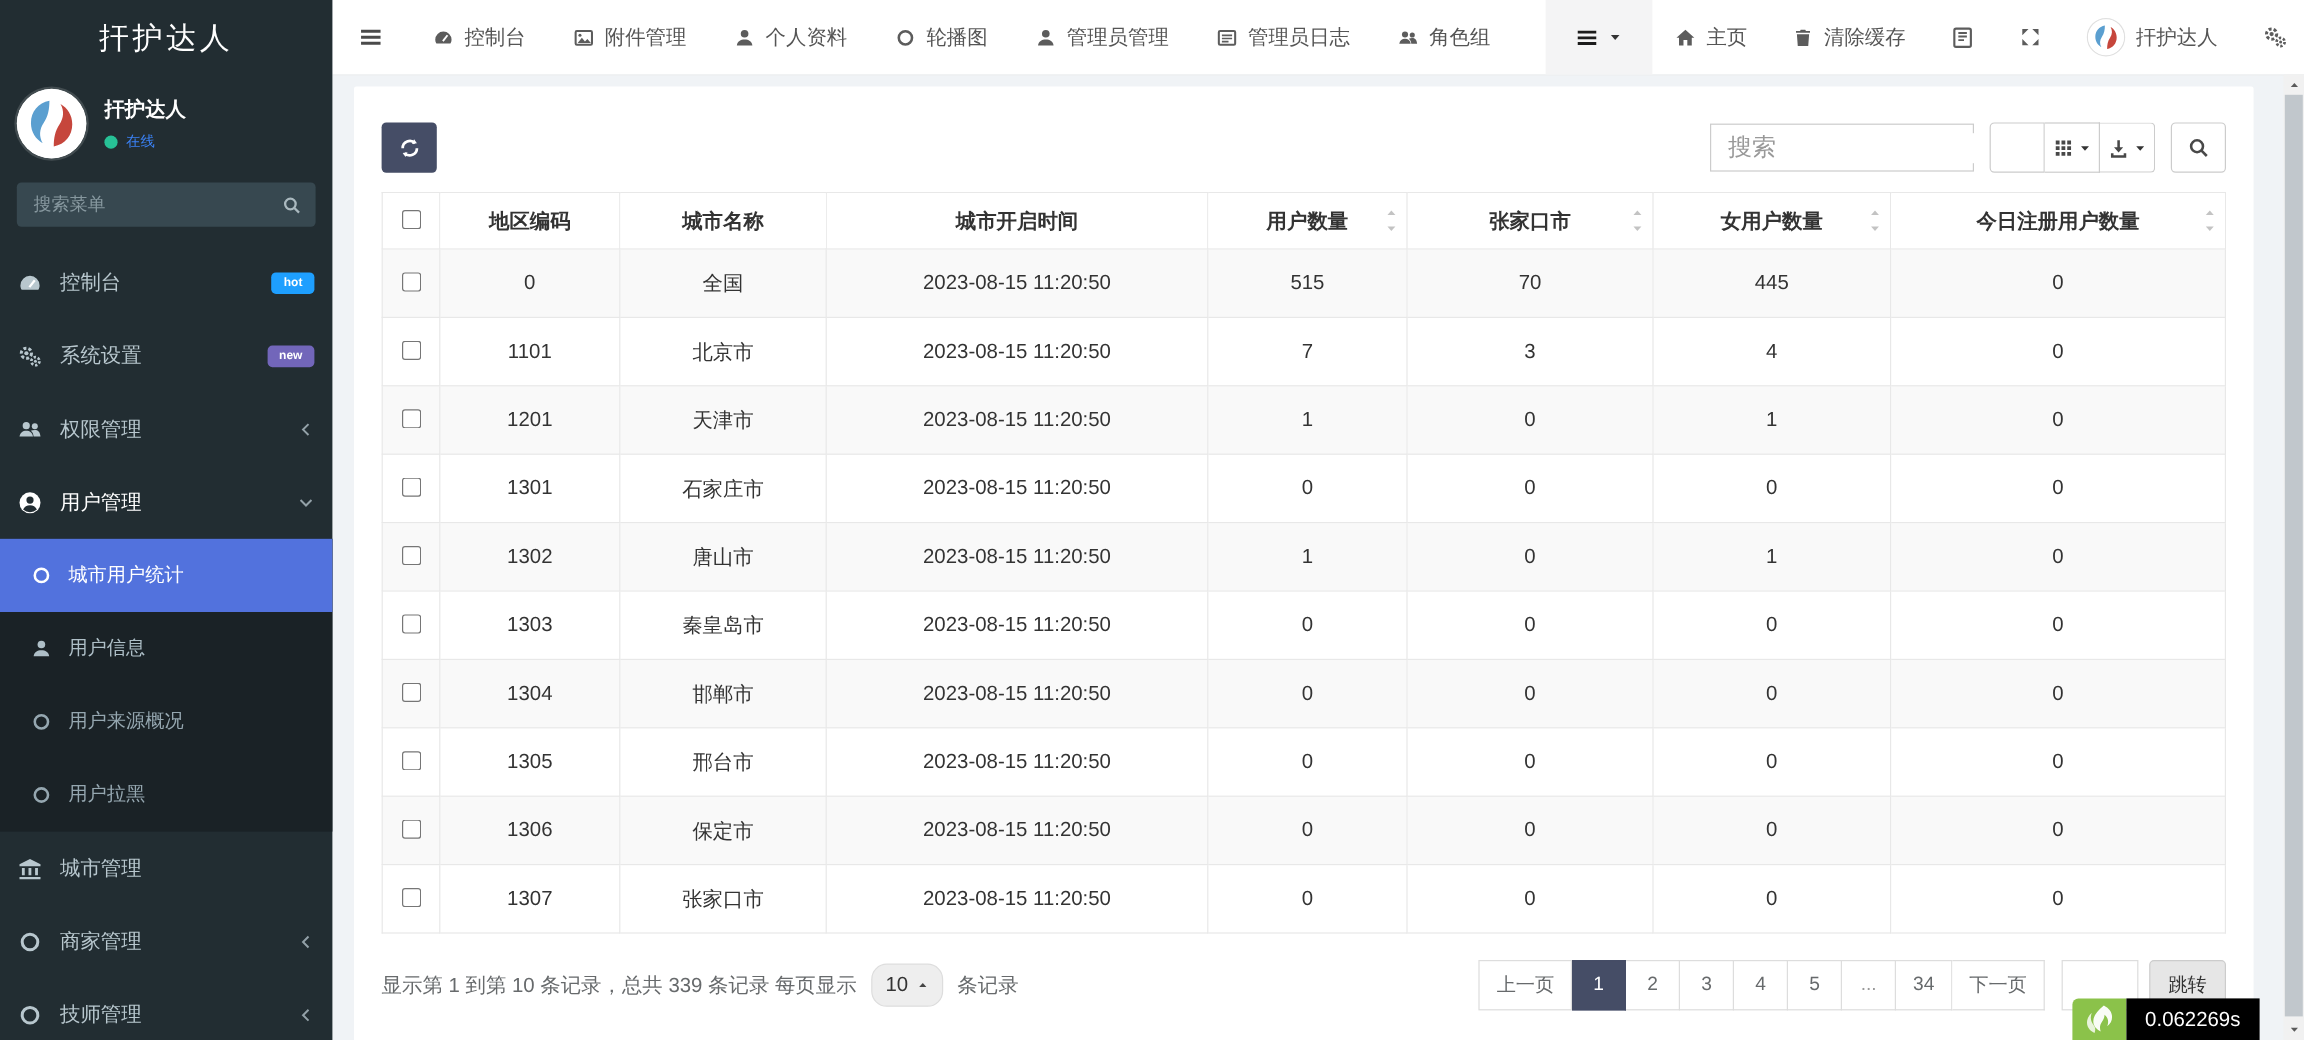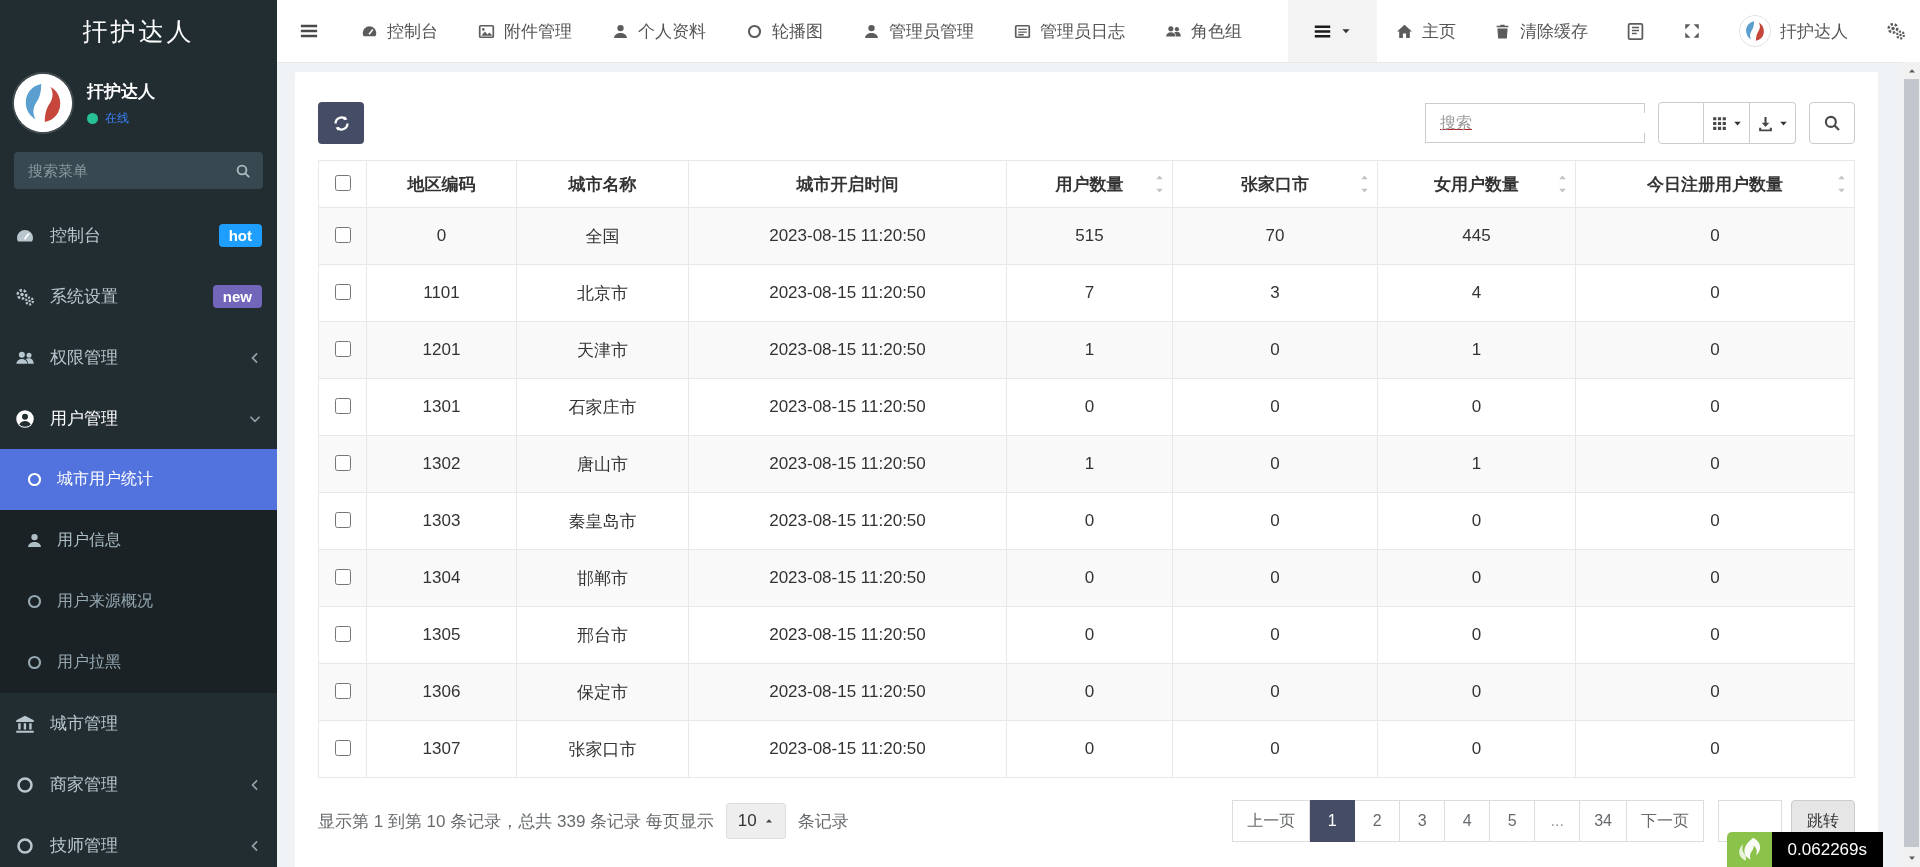--- a/index.html
+++ b/index.html
@@ -20,21 +20,21 @@
   .menu-search{margin:2px 14px 4px;height:37px;background:#374850;border-radius:4px;display:flex;align-items:center;padding:0 12px;}
   .menu-search input{flex:1;border:none;outline:none;background:transparent;color:#b8c7ce;font-size:15px;}
   .menu-search input::placeholder{color:#87989f;}
   .menu-search .icn{color:#aab9bf;}
   ul.menu{list-style:none;margin:16px 0 0;padding:0;font-size:17px;}
   .menu-item{height:61px;display:flex;align-items:center;gap:15px;padding:0 15px;cursor:pointer;color:#b8c7ce;}
   .menu-item.open{color:#fff;}
   .menu-item .lbl{flex:1;white-space:nowrap;}
   .menu-item .icn{width:20px;height:20px;flex:0 0 auto;}
   .menu-item .chev{width:14px;height:14px;color:#93a1a8;}
-  .badge{font-size:15px;font-weight:bold;color:#fff;border-radius:4px;padding:4px 10px;line-height:1;}
+  .badge{font-size:10px;font-weight:bold;color:#fff;border-radius:4px;padding:4px 10px;line-height:1;}
   ul.submenu{list-style:none;margin:0;padding:0;background:#1a2226;}
   .sub-item{height:61px;display:flex;align-items:center;gap:14px;padding:0 15px 0 26px;font-size:16px;color:#95a7b0;cursor:pointer;}
   .sub-item .icn{width:17px;height:17px;}
   .sub-item.active{background:#5272dd;color:#fff;}
   .sub-item.first{color:#aebfc7;}
   
   .topbar{position:absolute;left:277px;top:0;right:0;height:62px;background:#fff;border-bottom:1px solid #e6e9ec;display:flex;align-items:stretch;z-index:4;}
   .tb-left{display:flex;align-items:stretch;}
   .tb-burger{display:flex;align-items:center;padding:0 22px;color:#4a4a4a;cursor:pointer;}
   .nav-item{display:flex;align-items:center;gap:9px;padding:0 20px;font-size:17px;color:#555;cursor:pointer;}
@@ -47,21 +47,21 @@
   .mini-avatar{width:30px;height:30px;border-radius:50%;overflow:hidden;background:#fff;border:1px solid #e0e0e0;}
   .mini-avatar svg{width:100%;height:100%;display:block;}
   
   .content{position:absolute;left:277px;top:62px;right:17px;bottom:0;background:#f0f3f6;padding:10px 25px 0 18px;box-sizing:border-box;}
   .panel{background:#fff;border-radius:2px;padding:30px 23px 24px;box-sizing:border-box;min-height:778px;}
   .toolbar{display:flex;align-items:center;margin-bottom:16px;}
   .btn-refresh{width:46px;height:42px;border:none;border-radius:4px;background:#454d66;color:#fff;display:flex;align-items:center;justify-content:center;cursor:pointer;}
   .btn-refresh .icn{width:19px;height:19px;}
   .tool-right{margin-left:auto;display:flex;align-items:center;}
   .search-box{width:220px;height:40px;border:1px solid #ccc;display:flex;align-items:center;padding:0 12px;box-sizing:border-box;}
-  .search-box input{border:none;outline:none;flex:1;font-size:16px;color:#b91c1c;text-decoration:underline;}
+  .search-box input{border:none;outline:none;flex:1;font-size:20px;color:#b91c1c;}
   .search-box input::placeholder{color:#999;}
   .btn-group{display:flex;margin-left:13px;}
   .tbtn{height:42px;min-width:46px;background:#fff;border:1px solid #ccc;display:flex;align-items:center;justify-content:center;gap:4px;cursor:pointer;color:#484848;box-sizing:border-box;}
   .btn-group .tbtn+.tbtn{border-left:none;}
   .btn-group .tbtn:first-child{border-radius:4px 0 0 4px;}
   .btn-group .tbtn:last-child{border-radius:0 4px 4px 0;}
   .tbtn .icn{width:17px;height:17px;}
   .tbtn .caret{width:11px;height:11px;color:#333;}
   .btn-search{margin-left:13px;border-radius:4px;}
   
@@ -69,21 +69,21 @@
   table.grid th, table.grid td{border:1px solid #e8e8e8;text-align:center;font-size:17px;color:#333;padding:0 6px;overflow:hidden;}
   table.grid th{height:46px;font-weight:bold;position:relative;background:#fff;}
   table.grid td{height:56px;}
   tbody tr:nth-child(odd){background:#f9f9f9;}
   .sorter{position:absolute;right:7px;top:50%;transform:translateY(-50%);display:flex;flex-direction:column;gap:2px;color:#c3c3c3;}
   .sorter .icn{width:11px;height:11px;}
   input[type=checkbox]{width:16px;height:16px;}
   
   .pg-row{display:flex;align-items:center;margin-top:18px;font-size:17px;color:#676a6c;}
   .pg-info{display:flex;align-items:center;gap:6px;flex-wrap:nowrap;white-space:nowrap;}
-  .pagesize{display:inline-flex;align-items:center;justify-content:center;gap:7px;width:58px;height:34px;background:#eee;border:1px solid #ddd;border-radius:3px;margin:0 6px;cursor:pointer;color:#333;}
+  .pagesize{display:inline-flex;align-items:center;justify-content:center;gap:7px;width:58px;height:34px;background:#eee;border:1px solid #ddd;border-radius:13px;margin:0 6px;cursor:pointer;color:#333;}
   .pagesize .icn{width:10px;height:10px;color:#444;}
   .pager{margin-left:auto;display:flex;align-items:center;}
   ul.pages{list-style:none;display:flex;margin:0;padding:4px;}
   ul.pages li{min-width:45px;height:42px;display:flex;align-items:center;justify-content:center;border:1px solid #ddd;background:#fff;color:#676a6c;font-size:16px;cursor:pointer;box-sizing:border-box;padding:0 14px;}
   ul.pages li+li{border-left:none;}
   ul.pages li.active{background:#454d66;border-color:#454d66;color:#fff;}
   ul.pages li.dots{color:#999;cursor:default;}
   .jump-input{width:64px;height:42px;border:1px solid #ddd;margin-left:10px;outline:none;font-size:16px;text-align:center;box-sizing:border-box;}
   .btn-jump{width:64px;height:42px;margin-left:9px;border:1px solid #ccc;background:#e6e6e6;border-radius:4px;font-size:16px;color:#333;cursor:pointer;}
   

